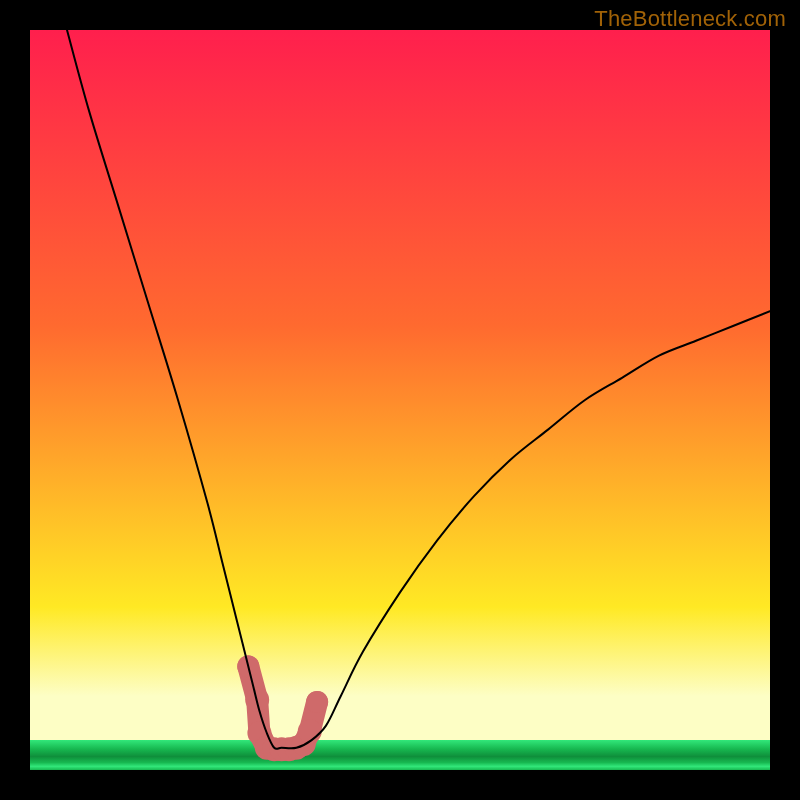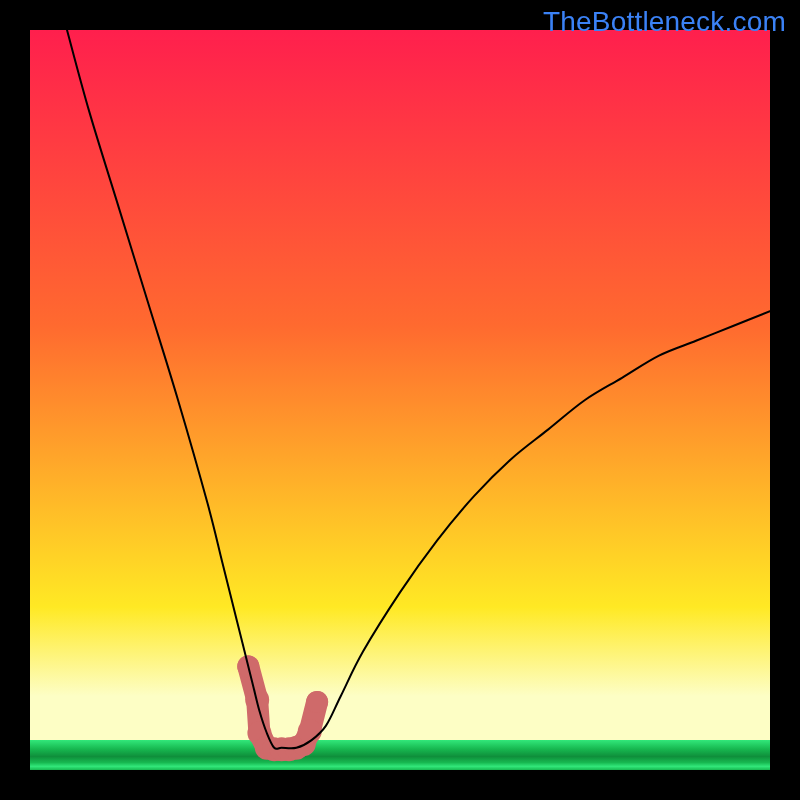--- a/index.html
+++ b/index.html
@@ -14,22 +14,22 @@
   .outer {
     position: relative;
     width: 800px;
     height: 800px;
     background: #000;
   }
   .watermark {
     position: absolute;
     top: 6px;
     right: 14px;
-    color: #3b82f6;
-    font-size: 28px;
+    color: #a16207;
+    font-size: 22px;
     font-weight: 500;
     letter-spacing: 0.2px;
     z-index: 6;
   }
   .plot-area {
     position: absolute;
     left: 30px;
     top: 30px;
     width: 740px;
     height: 740px;

